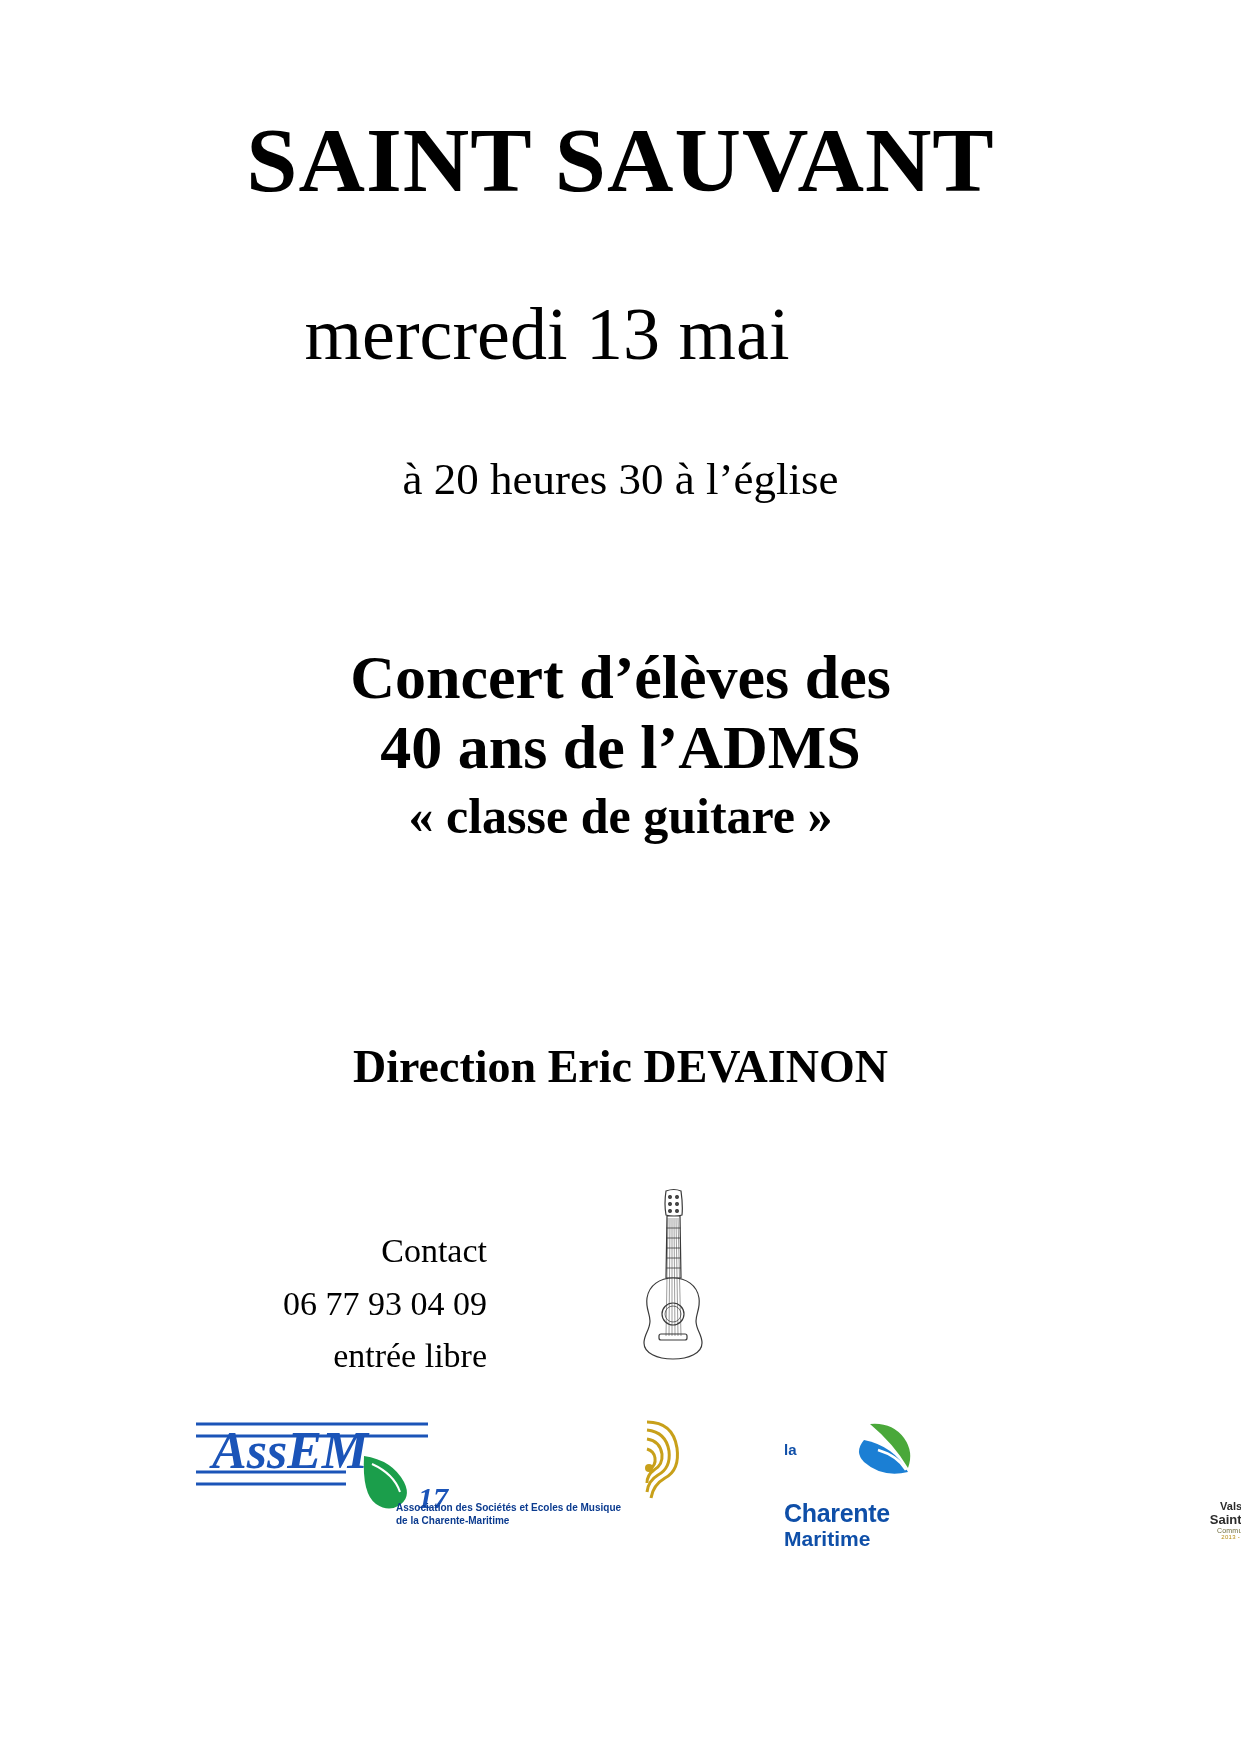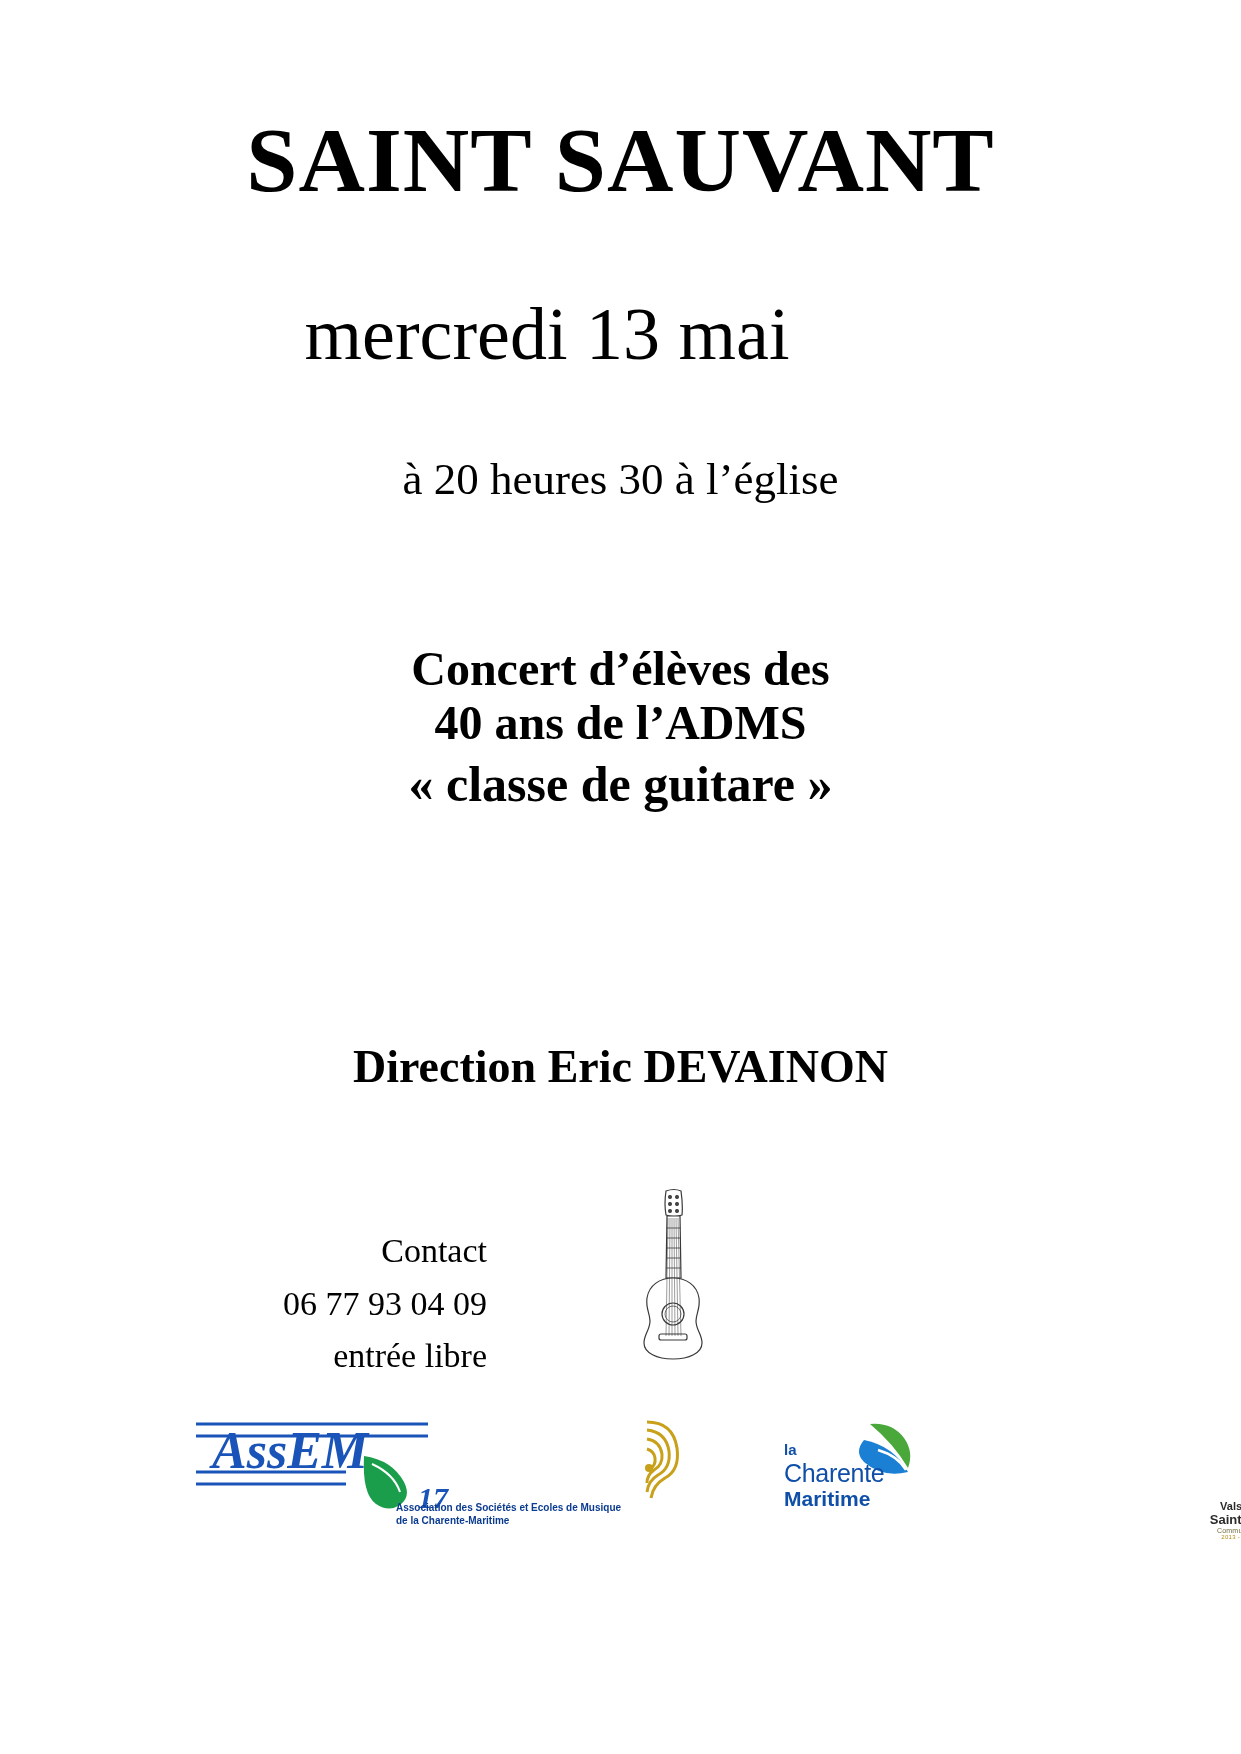--- a/index.html
+++ b/index.html
@@ -60,21 +60,21 @@
 
   .concert-block {
     position: absolute;
     top: 642px;
     left: 0;
     width: 1241px;
     text-align: center;
   }
   .concert-line-1,
   .concert-line-2 {
-    font-size: 48px;
+    font-size: 62px;
     font-weight: bold;
     line-height: 1.13;
   }
   .concert-line-3 {
     font-size: 50px;
     font-weight: bold;
     line-height: 1.2;
     margin-top: 4px;
   }
 
@@ -164,21 +164,21 @@
   .logo-charente-text {
     position: absolute;
     left: 784px;
     top: 36px;
     width: 170px;
     font-family: "Liberation Sans", sans-serif;
     color: #0f4fa8;
     line-height: 1.12;
   }
   .lc-la { font-size: 15px; font-weight: bold; }
-  .lc-char { font-size: 25px; font-weight: normal; letter-spacing: -0.3px;}
+  .lc-char { font-size: 25px; font-weight: bold; letter-spacing: -0.3px; margin-top: 40px;}
   .lc-mar { font-size: 21px; font-weight: bold; }
 
   .vals-text {
     position: absolute;
     left: 586px;
     top: 84px;
     width: 122px;
     text-align: center;
     font-family: "Liberation Sans", sans-serif;
     color: #2b2b2b;

